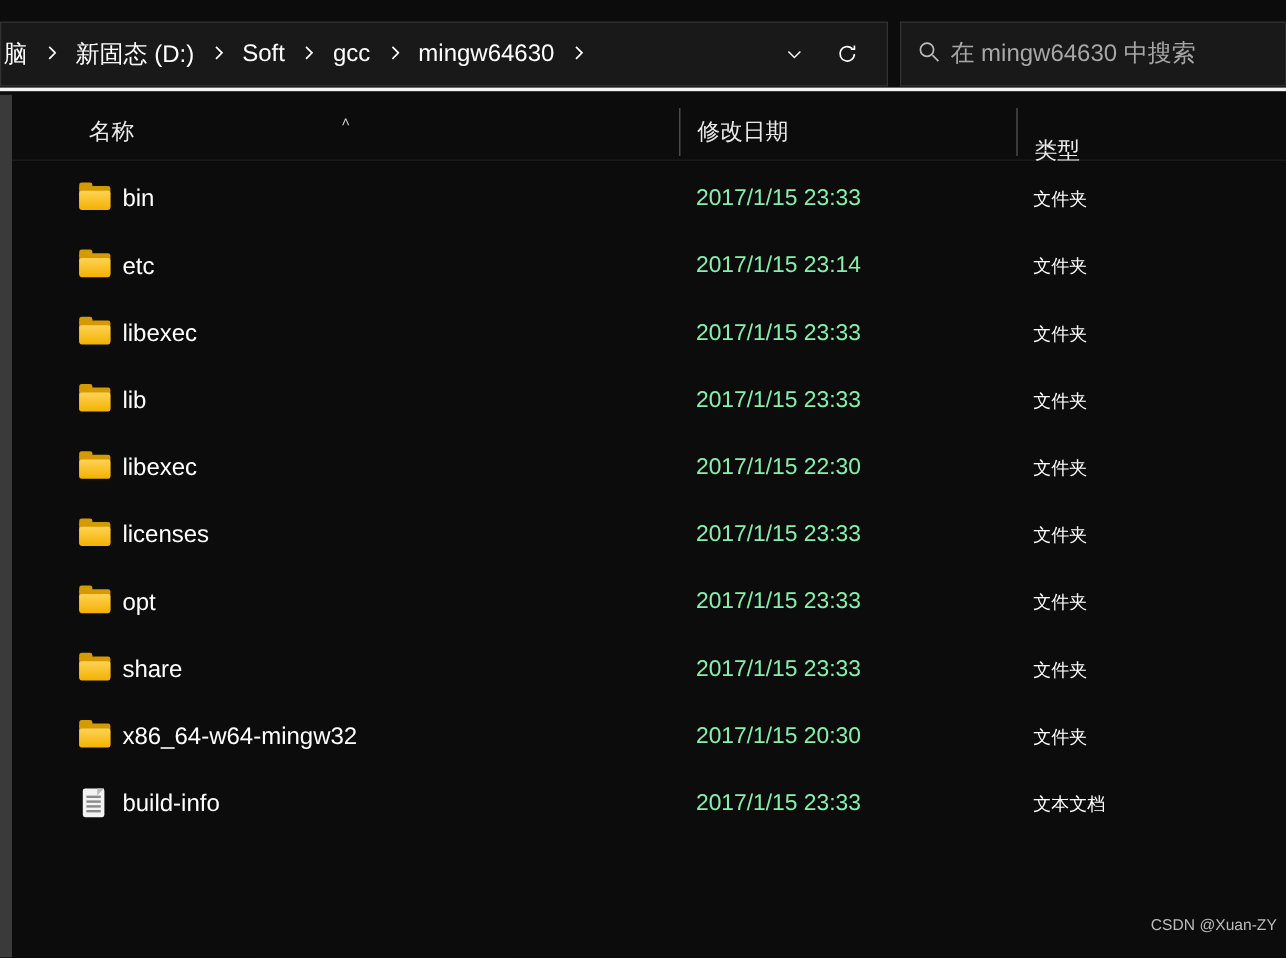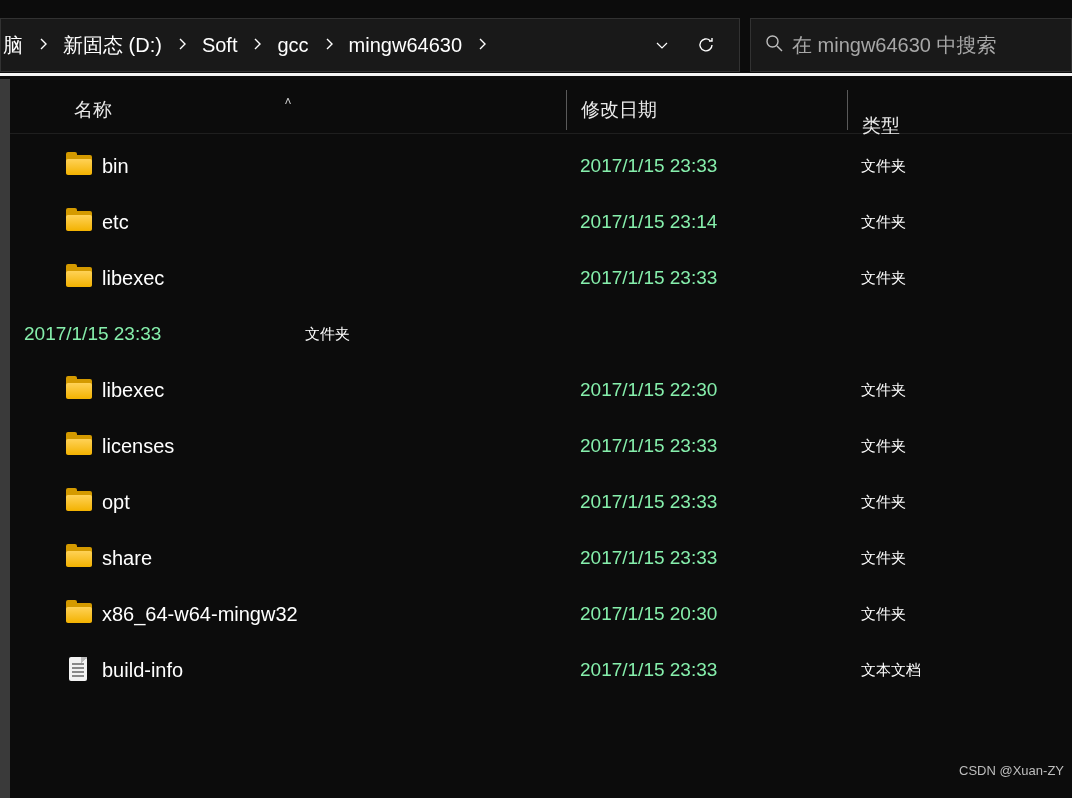--- a/index.html
+++ b/index.html
@@ -238,20 +238,28 @@
             <div class="folder-tab"></div>
             <div class="folder-back"></div>
             <div class="folder-front"></div>
           </span>
           <span class="fname">libexec</span>
         </div>
         <div class="cell-date">2017/1/15 23:33</div>
         <div class="cell-type">文件夹</div>
       </div>
       <div class="row">
+        <div class="cell-name">
+          <span class="icon">
+            <div class="folder-tab"></div>
+            <div class="folder-back"></div>
+            <div class="folder-front"></div>
+          </span>
+          <span class="fname">lib</span>
+        </div>
         <div class="cell-date">2017/1/15 23:33</div>
         <div class="cell-type">文件夹</div>
       </div>
       <div class="row">
         <div class="cell-name">
           <span class="icon">
             <div class="folder-tab"></div>
             <div class="folder-back"></div>
             <div class="folder-front"></div>
           </span>

